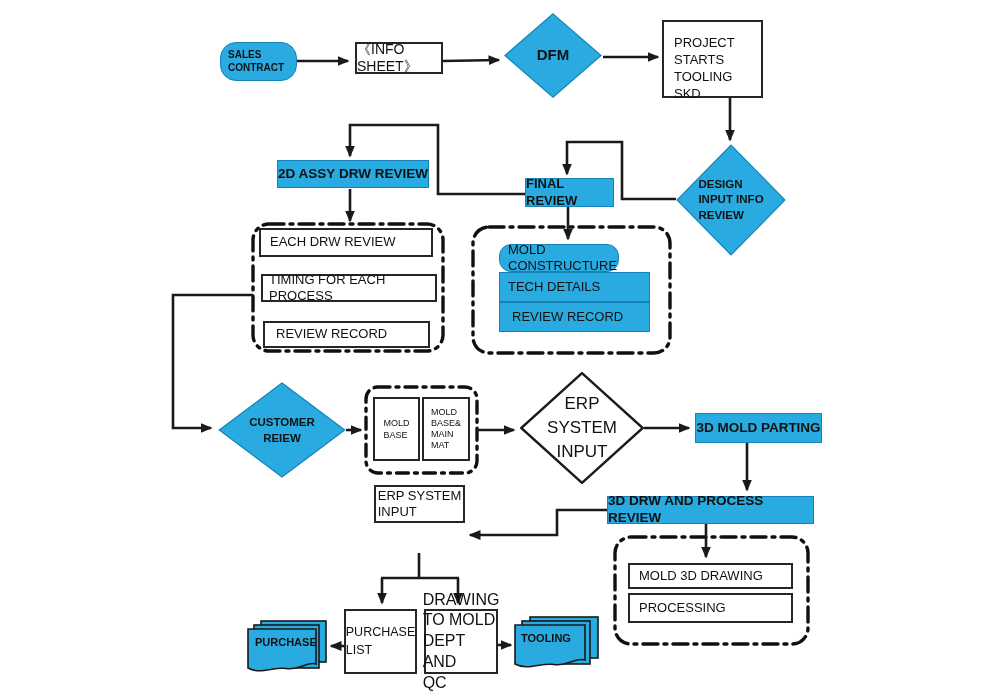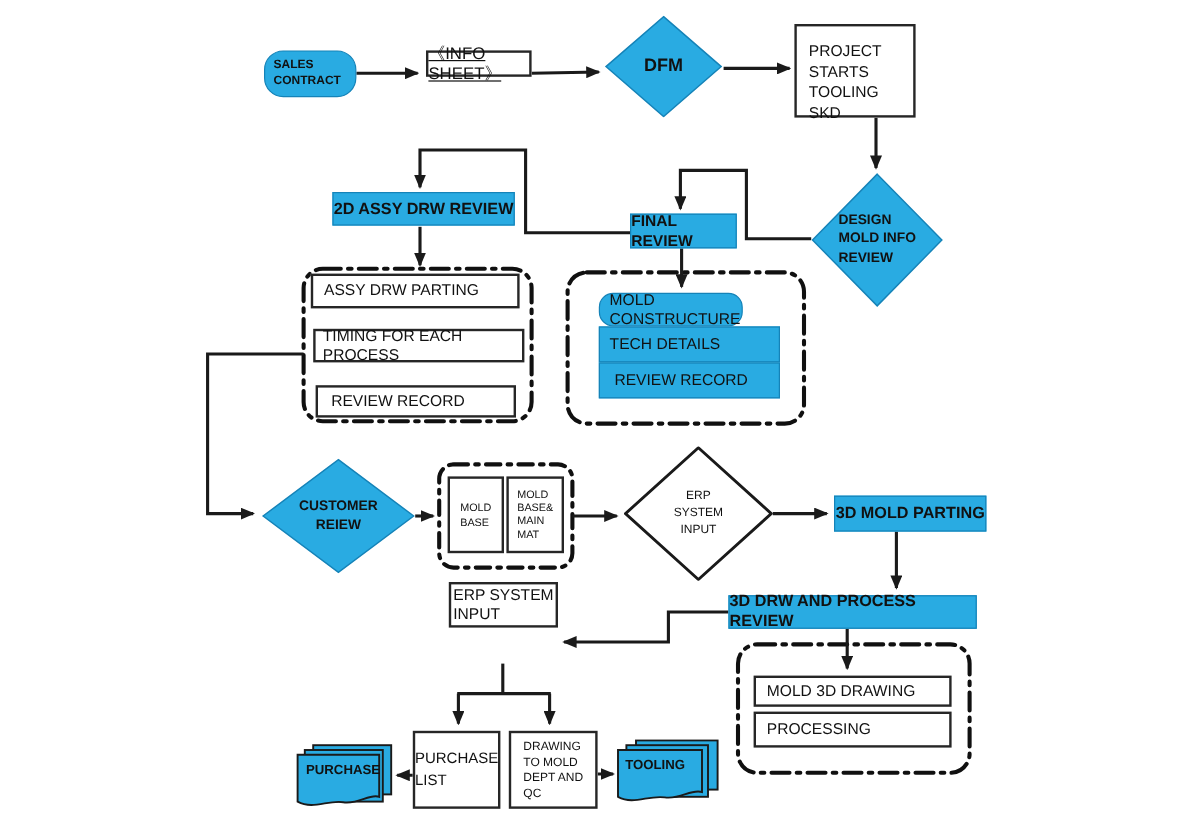--- a/index.html
+++ b/index.html
@@ -62,46 +62,46 @@
     <polyline class="wire" points="381,578 459,578"></polyline>
     <polyline class="wire" points="382,578 382,603" marker-end="url(#ah)"></polyline>
     <polyline class="wire" points="458,578 458,603" marker-end="url(#ah)"></polyline>
     <polyline class="wire" points="344,646 331,646" marker-end="url(#ah)"></polyline>
     <polyline class="wire" points="498,645 511,645" marker-end="url(#ah)"></polyline>
   </svg>
 
   <div class="node box-blue bold left" style="left:220px;top:42px;width:77px;height:39px;border-radius:16px;font-size:10px;padding-left:7px;">SALES
 CONTRACT</div>
 
-  <div class="node box-white" style="left:355px;top:42px;width:88px;height:22px;font-size:14px;text-decoration:underline;">《INFO SHEET》</div>
+  <div class="node box-white" style="left:355px;top:42px;width:88px;height:32px;font-size:14px;">《INFO SHEET》</div>
 
   <div class="node diamond d-blue" style="left:504px;top:13px;width:98px;height:85px;">
     <svg viewBox="0 0 100 100" preserveAspectRatio="none">
         <polygon points="50,1 99,50 50,99 1,50"></polygon>
       </svg>
     <span class="dlabel bold" style="font-size:15px;">DFM</span>
   </div>
 
   <div class="node box-white left" style="left:662px;top:20px;width:101px;height:78px;align-items:flex-start;padding:13px 4px 0 10px;font-size:13px;line-height:1.3;">PROJECT STARTS
 TOOLING SKD</div>
 
   <div class="node diamond d-blue" style="left:676px;top:144px;width:110px;height:112px;">
     <svg viewBox="0 0 100 100" preserveAspectRatio="none">
         <polygon points="50,1 99,50 50,99 1,50"></polygon>
       </svg>
     <span class="dlabel bold" style="font-size:11.5px;text-align:left;line-height:1.35;">DESIGN
-MOLD INFO
+INPUT INFO
 REVIEW</span>
   </div>
 
   <div class="node box-blue bold" style="left:277px;top:160px;width:152px;height:28px;font-size:13.5px;">2D ASSY DRW REVIEW</div>
 
   <div class="node box-blue bold" style="left:525px;top:178px;width:89px;height:29px;font-size:13px;">FINAL REVIEW</div>
 
-  <div class="node box-white left" style="left:259px;top:228px;width:174px;height:29px;padding-left:9px;">ASSY DRW PARTING</div>
+  <div class="node box-white left" style="left:259px;top:228px;width:174px;height:29px;padding-left:9px;">EACH DRW REVIEW</div>
   <div class="node box-white left" style="left:261px;top:274px;width:176px;height:28px;padding-left:6px;">TIMING FOR EACH PROCESS</div>
   <div class="node box-white left" style="left:263px;top:321px;width:167px;height:27px;padding-left:11px;">REVIEW RECORD</div>
 
   <div class="node box-blue left" style="left:499px;top:244px;width:120px;height:28px;padding-left:8px;border-radius:12px;">MOLD CONSTRUCTURE</div>
   <div class="node box-blue left" style="left:499px;top:272px;width:151px;height:30px;padding-left:8px;">TECH DETAILS</div>
   <div class="node box-blue left" style="left:499px;top:302px;width:151px;height:30px;padding-left:12px;">REVIEW RECORD</div>
 
   <div class="node diamond d-blue" style="left:218px;top:382px;width:128px;height:96px;">
     <svg viewBox="0 0 100 100" preserveAspectRatio="none">
         <polygon points="50,1 99,50 50,99 1,50"></polygon>
@@ -114,39 +114,39 @@
 BASE</div>
   <div class="node box-white" style="left:422px;top:397px;width:48px;height:64px;font-size:9px;line-height:1.25;">MOLD
 BASE&amp;
 MAIN
 MAT</div>
 
   <div class="node diamond d-white" style="left:520px;top:372px;width:124px;height:112px;">
     <svg viewBox="0 0 100 100" preserveAspectRatio="none">
         <polygon points="50,1 99,50 50,99 1,50"></polygon>
       </svg>
-    <span class="dlabel" style="font-size:10px;line-height:1.4;">ERP
+    <span class="dlabel" style="font-size:17px;line-height:1.4;">ERP
 SYSTEM
 INPUT</span>
   </div>
 
   <div class="node box-blue bold" style="left:695px;top:413px;width:127px;height:30px;font-size:13.5px;">3D MOLD PARTING</div>
 
   <div class="node box-blue bold" style="left:607px;top:496px;width:207px;height:28px;font-size:13.5px;">3D DRW AND PROCESS REVIEW</div>
 
   <div class="node box-white left" style="left:628px;top:563px;width:165px;height:26px;padding-left:9px;">MOLD 3D DRAWING</div>
   <div class="node box-white left" style="left:628px;top:593px;width:165px;height:30px;padding-left:9px;">PROCESSING</div>
 
   <div class="node box-white" style="left:374px;top:485px;width:91px;height:38px;font-size:13px;">ERP SYSTEM
 INPUT</div>
 
   <div class="node box-white" style="left:344px;top:609px;width:73px;height:65px;font-size:12.5px;line-height:1.4;">PURCHASE
 LIST</div>
 
-  <div class="node box-white" style="left:424px;top:609px;width:74px;height:65px;font-size:10px;line-height:1.3;">DRAWING
+  <div class="node box-white" style="left:424px;top:609px;width:74px;height:65px;font-size:16px;line-height:1.3;">DRAWING
 TO MOLD
 DEPT AND
 QC</div>
 
   <div class="node stack" style="left:246px;top:620px;width:84px;height:56px;">
     <svg viewBox="0 0 84 56">
       <rect class="page" x="15" y="1" width="65" height="41"></rect>
       <rect class="page" x="8" y="5" width="65" height="43"></rect>
       <path class="page" d="M2,9 L70,9 L70,44 C62,41 53,50.5 40,48.5 C27,46.5 15,55 2,48 Z"></path>
     </svg>

